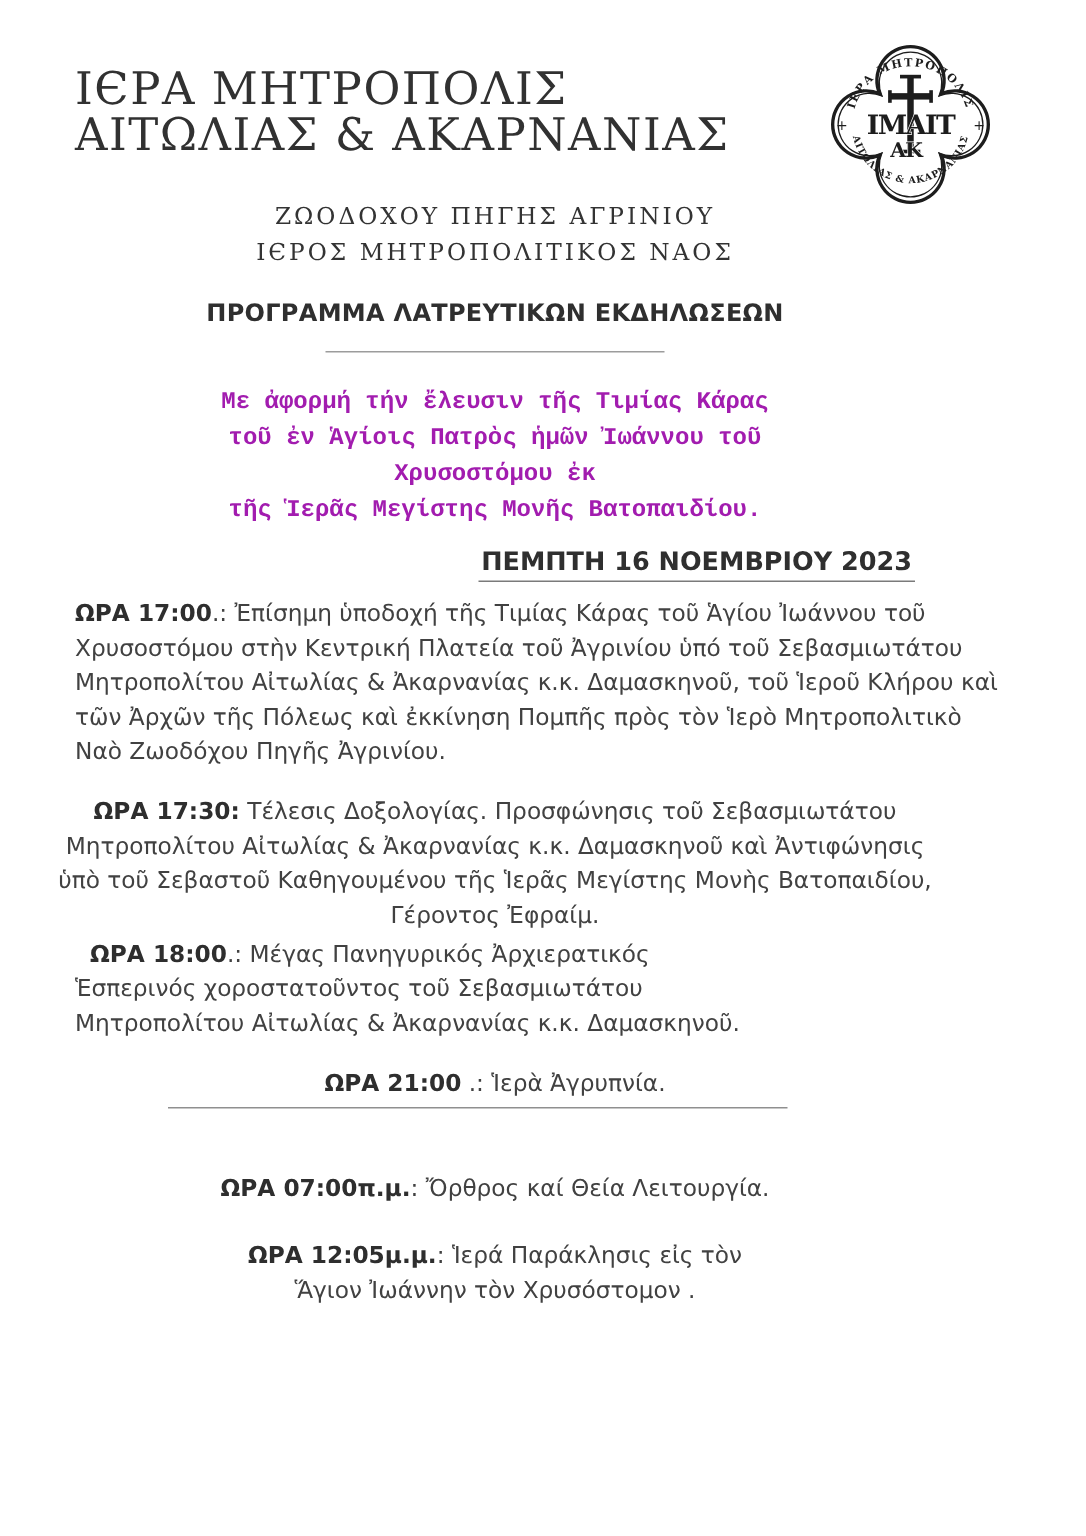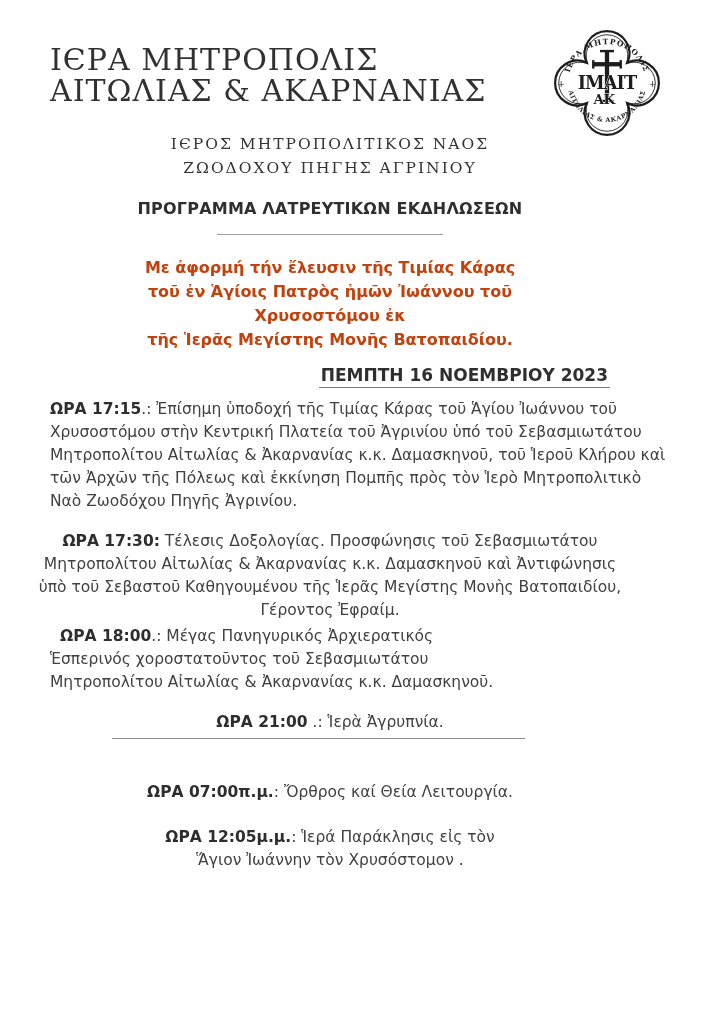--- a/index.html
+++ b/index.html
@@ -26,21 +26,21 @@
     text-align:center; color:#333333;
   }
   .ptitle {
     margin-top:18px; font-weight:bold; font-size:16px; line-height:22px;
     letter-spacing:0.2px; text-align:center; color:#2f2f2f;
   }
   .divider--short { margin:14px auto 0; width:226px; height:1px; background:#9c9c9c; }
 
   .intro {
     margin-top:21px; font-weight:bold; font-size:16px; line-height:24px;
-    text-align:center; color:#c2410c;
+    text-align:center; color:#a21caf;font-family:Liberation Mono, monospace;
   }
 
   .day-title { margin-top:13px; text-align:right; font-size:17px; font-weight:bold; color:#2f2f2f; }
   .day-title-text { display:inline-block; border-bottom:1px solid #7a7a7a; padding:0 2px 2px; }
   .day-title--2 { margin-top:33px; }
   .day-title--2 .day-title-text { border-bottom:none; padding-bottom:0; }
   .rule2 { margin-top:4px; margin-left:62px; width:413px; height:1px; background:#8f8f8f; }
 
   .prewrap { white-space:pre-line; }
   .event { font-size:15.5px; line-height:23px; color:#414141; }
@@ -87,35 +87,35 @@
   </div>
 
   <div class="content">
 
     <div class="h1">
       <div>ΙЄΡΑ ΜΗΤΡΟΠΟΛΙΣ</div>
       <div>ΑΙΤΩΛΙΑΣ &amp; ΑΚΑΡΝΑΝΙΑΣ</div>
     </div>
 
     <div class="h2">
+      <div>ΖΩΟΔΟΧΟΥ ΠΗΓΗΣ ΑΓΡΙΝΙΟΥ</div>
       <div>ΙЄΡΟΣ ΜΗΤΡΟΠΟΛΙΤΙΚΟΣ ΝΑΟΣ</div>
-      <div>ΖΩΟΔΟΧΟΥ ΠΗΓΗΣ ΑΓΡΙΝΙΟΥ</div>
     </div>
 
     <div class="ptitle">ΠΡΟΓΡΑΜΜΑ ΛΑΤΡΕΥΤΙΚΩΝ ΕΚΔΗΛΩΣΕΩΝ</div>
     <div class="divider--short"></div>
 
     <div class="intro prewrap">Με ἀφορμή τήν ἔλευσιν τῆς Τιμίας Κάρας
 τοῦ ἐν Ἁγίοις Πατρὸς ἡμῶν Ἰωάννου τοῦ
 Χρυσοστόμου ἐκ
 τῆς Ἱερᾶς Μεγίστης Μονῆς Βατοπαιδίου.</div>
 
     <div class="day-title"><span class="day-title-text">ΠΕΜΠΤΗ 16 ΝΟΕΜΒΡΙΟΥ 2023</span></div>
 
-    <p class="event event--wide prewrap"><strong>ΩΡΑ 17:15</strong><span>.: </span><span>Ἐπίσημη ὑποδοχή τῆς Τιμίας Κάρας τοῦ Ἁγίου Ἰωάννου τοῦ
+    <p class="event event--wide prewrap"><strong>ΩΡΑ 17:00</strong><span>.: </span><span>Ἐπίσημη ὑποδοχή τῆς Τιμίας Κάρας τοῦ Ἁγίου Ἰωάννου τοῦ
 Χρυσοστόμου στὴν Κεντρική Πλατεία τοῦ Ἀγρινίου ὑπό τοῦ Σεβασμιωτάτου
 Μητροπολίτου Αἰτωλίας &amp; Ἀκαρνανίας κ.κ. Δαμασκηνοῦ, τοῦ Ἱεροῦ Κλήρου καὶ
 τῶν Ἀρχῶν τῆς Πόλεως καὶ ἐκκίνηση Πομπῆς πρὸς τὸν Ἱερὸ Μητροπολιτικὸ
 Ναὸ Ζωοδόχου Πηγῆς Ἀγρινίου.</span></p>
 
     <p class="event event--center prewrap"><strong>ΩΡΑ 17:30:</strong><span> </span><span>Τέλεσις Δοξολογίας. Προσφώνησις τοῦ Σεβασμιωτάτου
 Μητροπολίτου Αἰτωλίας &amp; Ἀκαρνανίας κ.κ. Δαμασκηνοῦ καὶ Ἀντιφώνησις
 ὑπὸ τοῦ Σεβαστοῦ Καθηγουμένου τῆς Ἱερᾶς Μεγίστης Μονὴς Βατοπαιδίου,
 Γέροντος Ἐφραίμ.</span></p>
 

